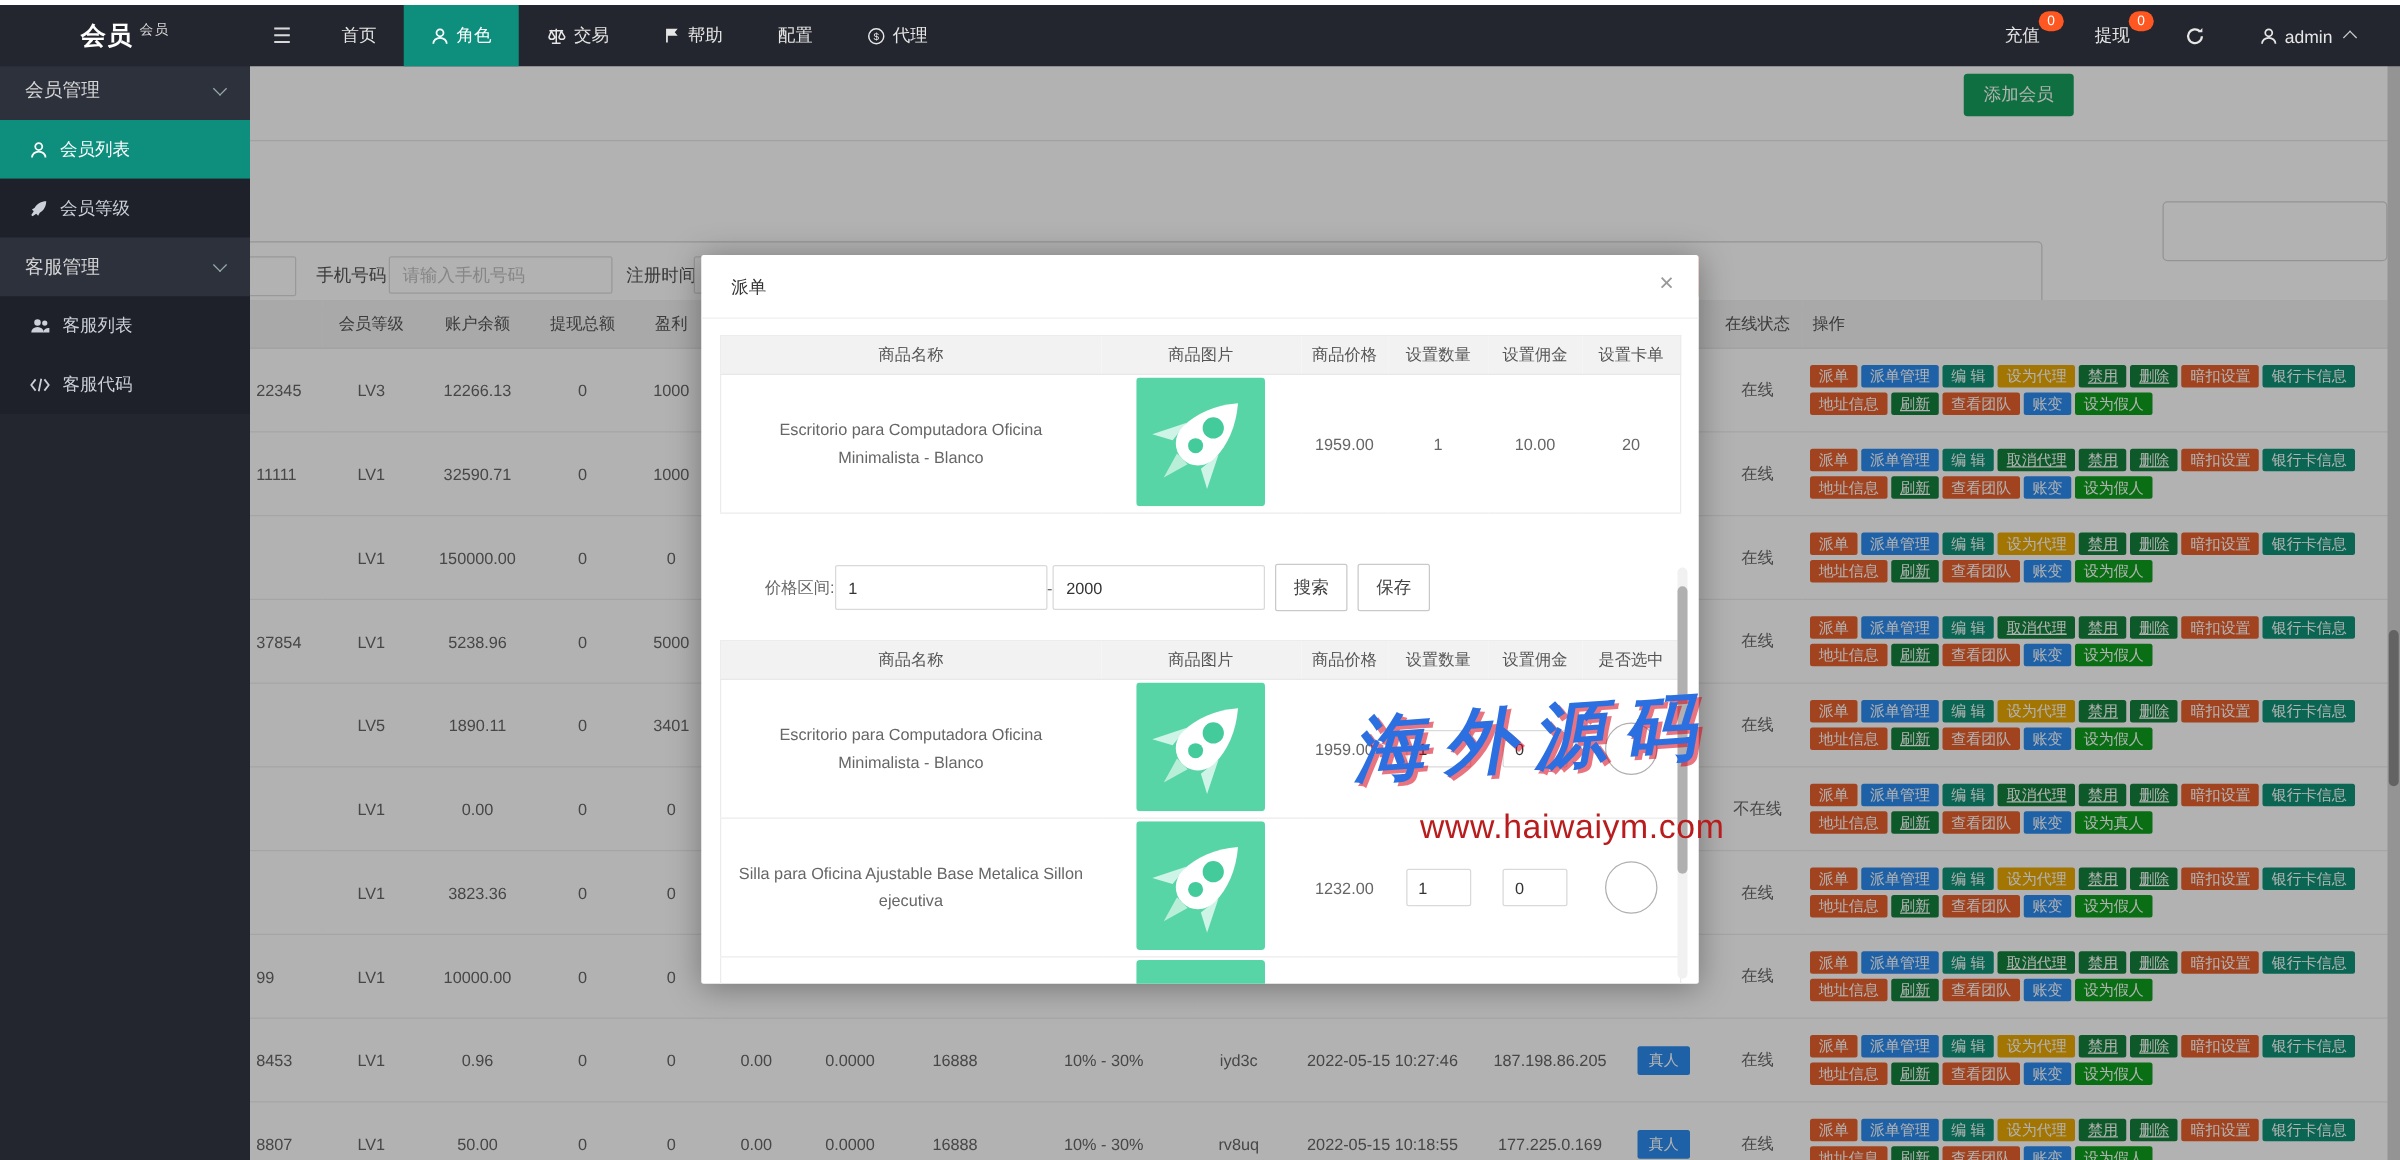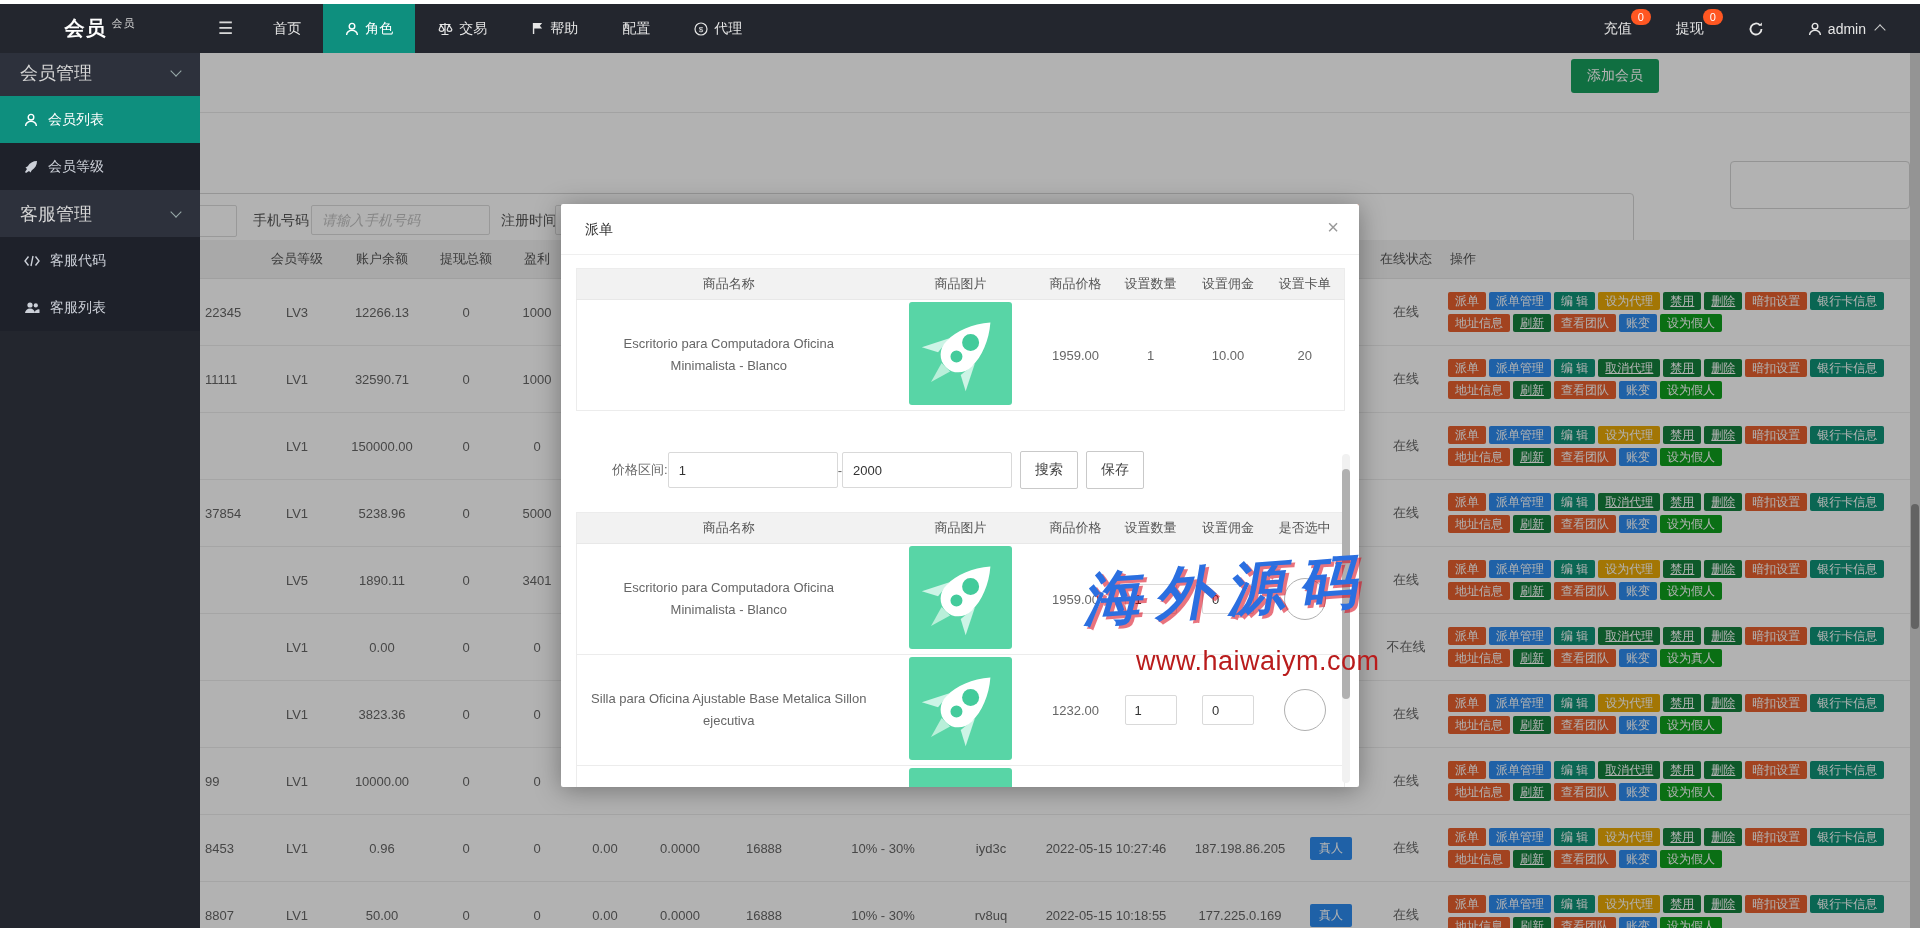--- a/index.html
+++ b/index.html
@@ -9,33 +9,33 @@
   .logo{width:200px;text-align:center;color:#fff;font-size:20px;font-weight:bold;letter-spacing:1px;}
   .logo sup{font-size:11px;font-weight:normal;color:#d8d8d8;margin-left:5px;}
   .hamburger{color:#d8d8d8;font-size:17px;padding:0 18px;height:49px;display:flex;align-items:center;cursor:pointer;}
   .nav-item{height:49px;display:flex;align-items:center;gap:6px;padding:0 22px;font-size:14px;color:#e6e6e6;cursor:pointer;position:relative;}
   .nav-item.active{background:#0e8f7e;color:#fff;}
   .nav-right{margin-left:auto;display:flex;align-items:center;height:100%;padding-right:14px;}
   .badge{position:absolute;top:5px;right:3px;background:#ff5722;color:#fff;min-width:16px;height:16px;line-height:16px;border-radius:9px;font-size:11px;text-align:center;padding:0 2px;}
   .chev-up{width:7px;height:7px;border-right:1.5px solid #ccc;border-bottom:1.5px solid #ccc;transform:rotate(-135deg);margin-left:4px;margin-top:3px;}
   
   .sidebar{position:fixed;left:0;top:49px;width:200px;height:879px;background:#23262e;z-index:40;}
-  .side-group{height:47px;display:flex;align-items:center;padding:0 20px;color:#d6d6d6;font-size:18px;background:#2d313c;position:relative;cursor:pointer;}
+  .side-group{height:47px;display:flex;align-items:center;padding:0 20px;color:#d6d6d6;font-size:15px;background:#2d313c;position:relative;cursor:pointer;}
   .side-group .chev-dn{position:absolute;right:20px;width:7px;height:7px;border-right:1.5px solid #9aa;border-bottom:1.5px solid #9aa;transform:rotate(45deg);margin-top:-3px;}
   .side-item{height:47px;display:flex;align-items:center;gap:10px;padding:0 16px 0 24px;color:#ccd0d8;font-size:14px;background:#1e212a;cursor:pointer;}
   .side-item.active{background:#0e8f7e;color:#fff;}
   .side-item svg,.side-group svg{flex:0 0 auto;}
   
   .content{position:fixed;left:200px;top:49px;width:1720px;height:736px;background:#fff;z-index:1;}
   .divider{position:absolute;left:0;top:63px;width:1720px;height:1px;background:#e9e9e9;}
   .add-btn{position:absolute;left:1371px;top:10px;height:34px;padding:0 16px;background:#18a05d;color:#fff;border:none;border-radius:3px;font-size:14px;cursor:pointer;}
   .filter-card{position:absolute;left:-6px;top:108px;width:1438px;height:54px;border:1px solid #d6d6d6;border-radius:4px;background:#fff;margin-top:36px;}
   .filter-card .lab{position:absolute;top:18px;font-size:14px;color:#555;}
   .f-frag{position:absolute;left:2px;top:11px;width:38px;height:30px;border:1px solid #dcdcdc;border-radius:2px;background:#fff;}
-  .f-input{position:absolute;top:11px;height:30px;border:1px solid #dcdcdc;border-radius:2px;font-size:14px;color:#666;padding:0 10px;box-sizing:border-box;background:#fff;font-style:italic;}
+  .f-input{position:absolute;top:11px;height:30px;border:1px solid #dcdcdc;border-radius:2px;font-size:14px;color:#666;padding:0 10px;box-sizing:border-box;background:#fff;}
   .f-input::placeholder{color:#c2c2c2;}
   .f-select{position:absolute;top:11px;height:30px;border:1px solid #dcdcdc;border-radius:2px;background:#fff;display:flex;align-items:center;padding-left:10px;font-size:14px;color:#3b82f6;box-sizing:border-box;cursor:pointer;}
   .f-select .tri{position:absolute;right:10px;top:12px;width:0;height:0;border-left:5px solid transparent;border-right:5px solid transparent;border-top:6px solid #b6b6b6;}
   .search-btn{position:absolute;left:1010px;top:10px;width:72px;height:34px;background:#fff;border:1px solid #c9c9c9;border-radius:2px;font-size:14px;color:#555;display:flex;align-items:center;justify-content:center;gap:5px;cursor:pointer;}
   .export-btn{position:absolute;left:1094px;top:10px;width:70px;height:34px;background:#ec5424;border:none;border-radius:2px;font-size:14px;color:#fff;display:flex;align-items:center;justify-content:center;gap:5px;cursor:pointer;}
   .extra-box{position:absolute;left:1530px;top:112px;width:178px;height:46px;border:1px solid #d4d4d4;border-radius:4px;background:#fff;}
   
   .dtable{position:absolute;left:0;top:191px;width:1720px;border-collapse:collapse;table-layout:fixed;}
   .dtable th{height:36px;background:#f2f2f2;border-bottom:1px solid #e6e6e6;font-weight:400;font-size:13px;color:#555;text-align:center;}
   .dtable th.th-actions{text-align:left;padding-left:8px;}
@@ -154,33 +154,33 @@
     <svg width="14" height="14" viewBox="0 0 14 14" fill="currentColor">
         <path d="M13 1 C9 1 5.5 3 3.8 6.2 L1.5 7.5 L3 9 L1 12 L2 13 L5 11 L6.5 12.5 L7.8 10.2 C11 8.5 13 5 13 1 Z"></path>
       </svg>
     <span>会员等级</span>
   </div>
   <div class="side-group">
       <span>客服管理</span>
       <span class="chev-dn"></span>
     </div>
   <div class="side-item">
-    <svg width="16" height="12" viewBox="0 0 16 12" fill="none" stroke="currentColor" stroke-width="1.4">
-        <path d="M4.5 1.5 L1 6 L4.5 10.5 M11.5 1.5 L15 6 L11.5 10.5 M9 1 L7 11"></path>
-      </svg>
-    <span>客服代码</span>
-  </div>
-  <div class="side-item">
     <svg width="16" height="14" viewBox="0 0 16 14" fill="currentColor">
         <circle cx="6" cy="4" r="2.6"></circle>
         <path d="M1 12 a5 4.4 0 0 1 10 0 Z"></path>
         <circle cx="11.8" cy="4.4" r="2.1"></circle>
         <path d="M10.6 12 a4.2 3.8 0 0 1 4.9 -3.6 L15.5 12 Z"></path>
       </svg>
     <span>客服列表</span>
+  </div>
+  <div class="side-item">
+    <svg width="16" height="12" viewBox="0 0 16 12" fill="none" stroke="currentColor" stroke-width="1.4">
+        <path d="M4.5 1.5 L1 6 L4.5 10.5 M11.5 1.5 L15 6 L11.5 10.5 M9 1 L7 11"></path>
+      </svg>
+    <span>客服代码</span>
   </div>
 </div>
 
 <div class="content">
   <button class="add-btn">添加会员</button>
   <div class="divider"></div>
 
   <div class="filter-card">
     <div class="f-frag"></div>
     <span class="lab" style="left:58px;">手机号码</span>

